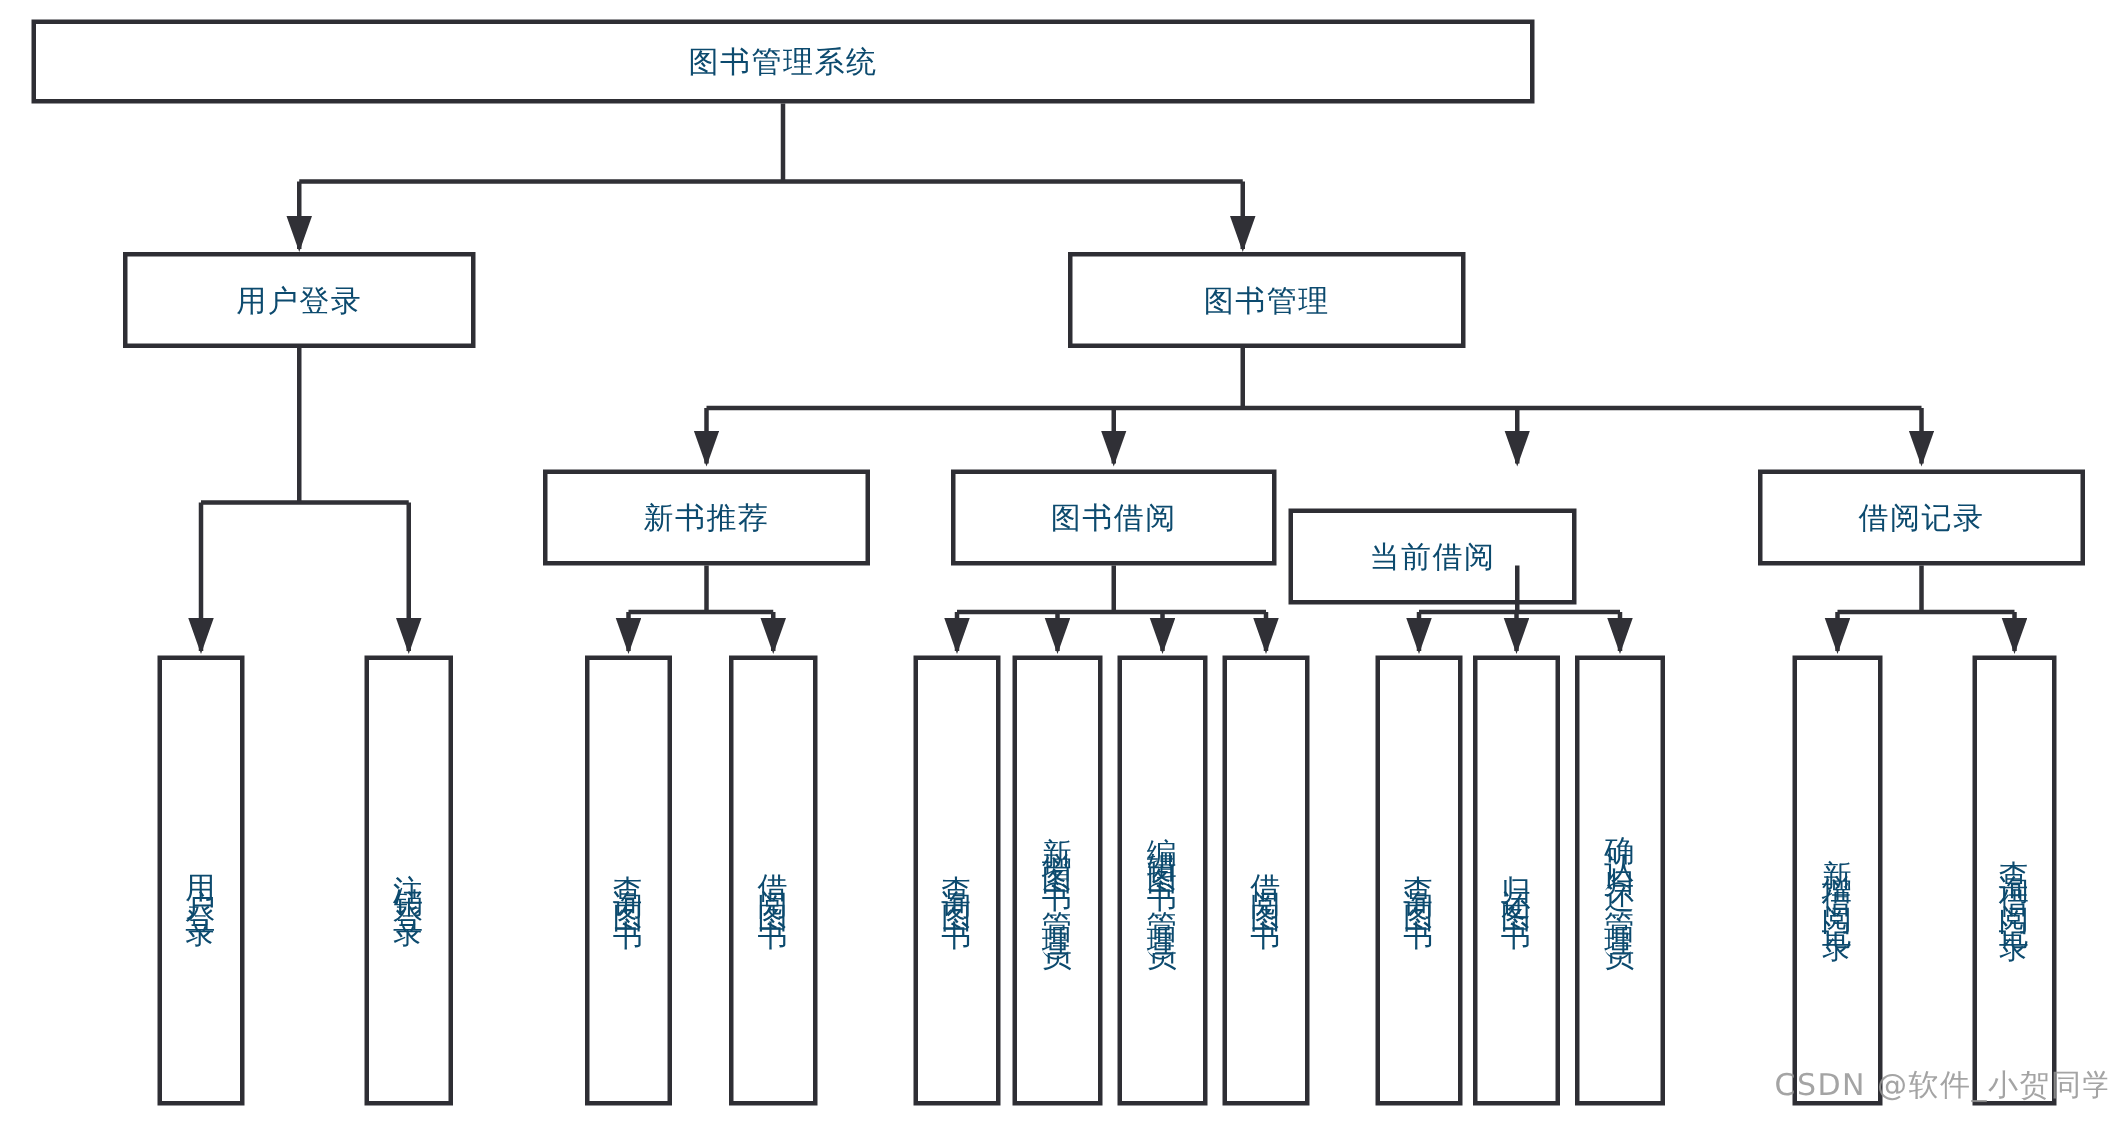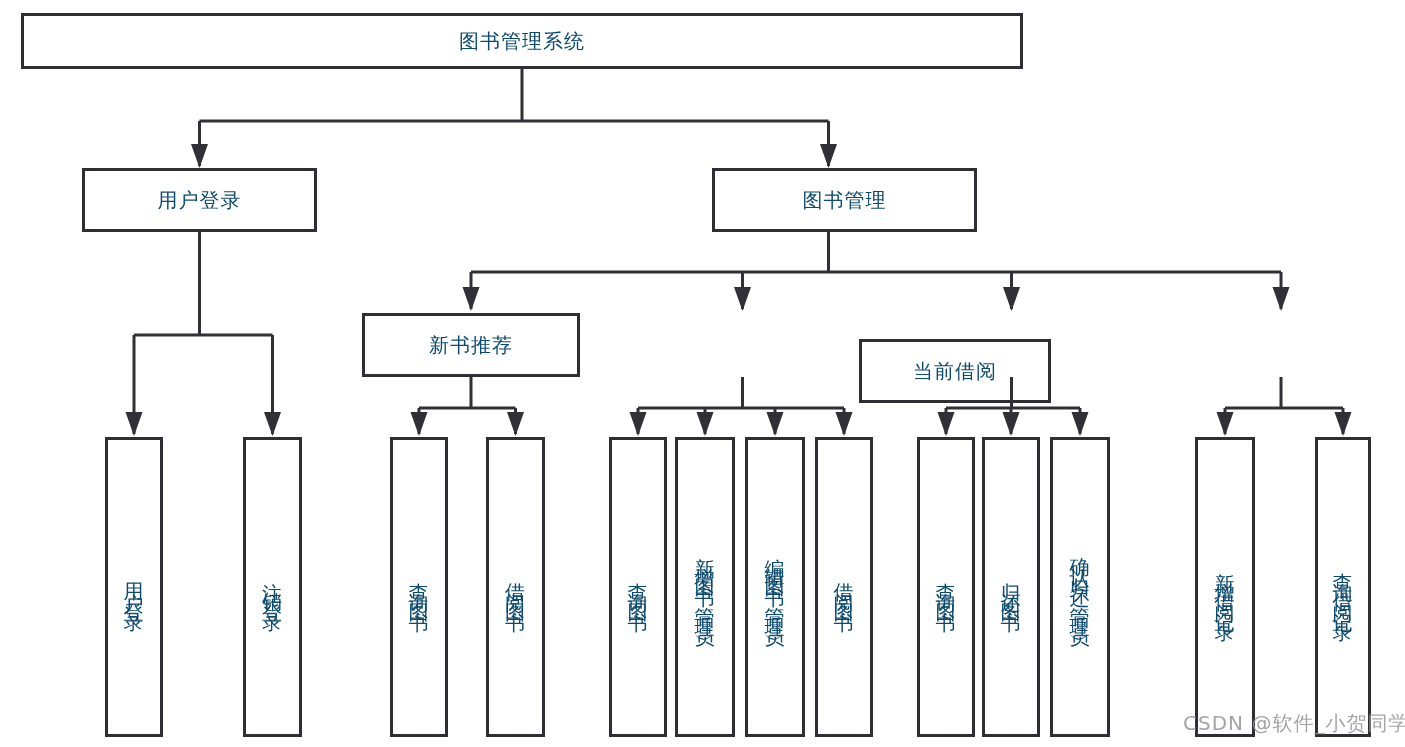--- a/index.html
+++ b/index.html
@@ -60,22 +60,28 @@
   <div class="node" style="left:82px; top:168px; width:235px; height:64px;">
     <span>用户登录</span>
   </div>
   <div class="node" style="left:712px; top:168px; width:265px; height:64px;">
     <span>图书管理</span>
   </div>
 
   <div class="node" style="left:362px; top:313px; width:218px; height:64px;">
     <span>新书推荐</span>
   </div>
+  <div class="node" style="left:634px; top:313px; width:217px; height:64px;">
+    <span>图书借阅</span>
+  </div>
   <div class="node" style="left:859px; top:313px; width:192px; height:64px;margin-top:26px;">
     <span>当前借阅</span>
+  </div>
+  <div class="node" style="left:1172px; top:313px; width:218px; height:64px;">
+    <span>借阅记录</span>
   </div>
 
   <div class="node leaf" style="left:105px; top:437px; width:58px; height:300px;">
     <span>用户登录</span>
   </div>
   <div class="node leaf" style="left:243px; top:437px; width:59px; height:300px;">
     <span>注销登录</span>
   </div>
 
   <div class="node leaf" style="left:390px; top:437px; width:58px; height:300px;">

